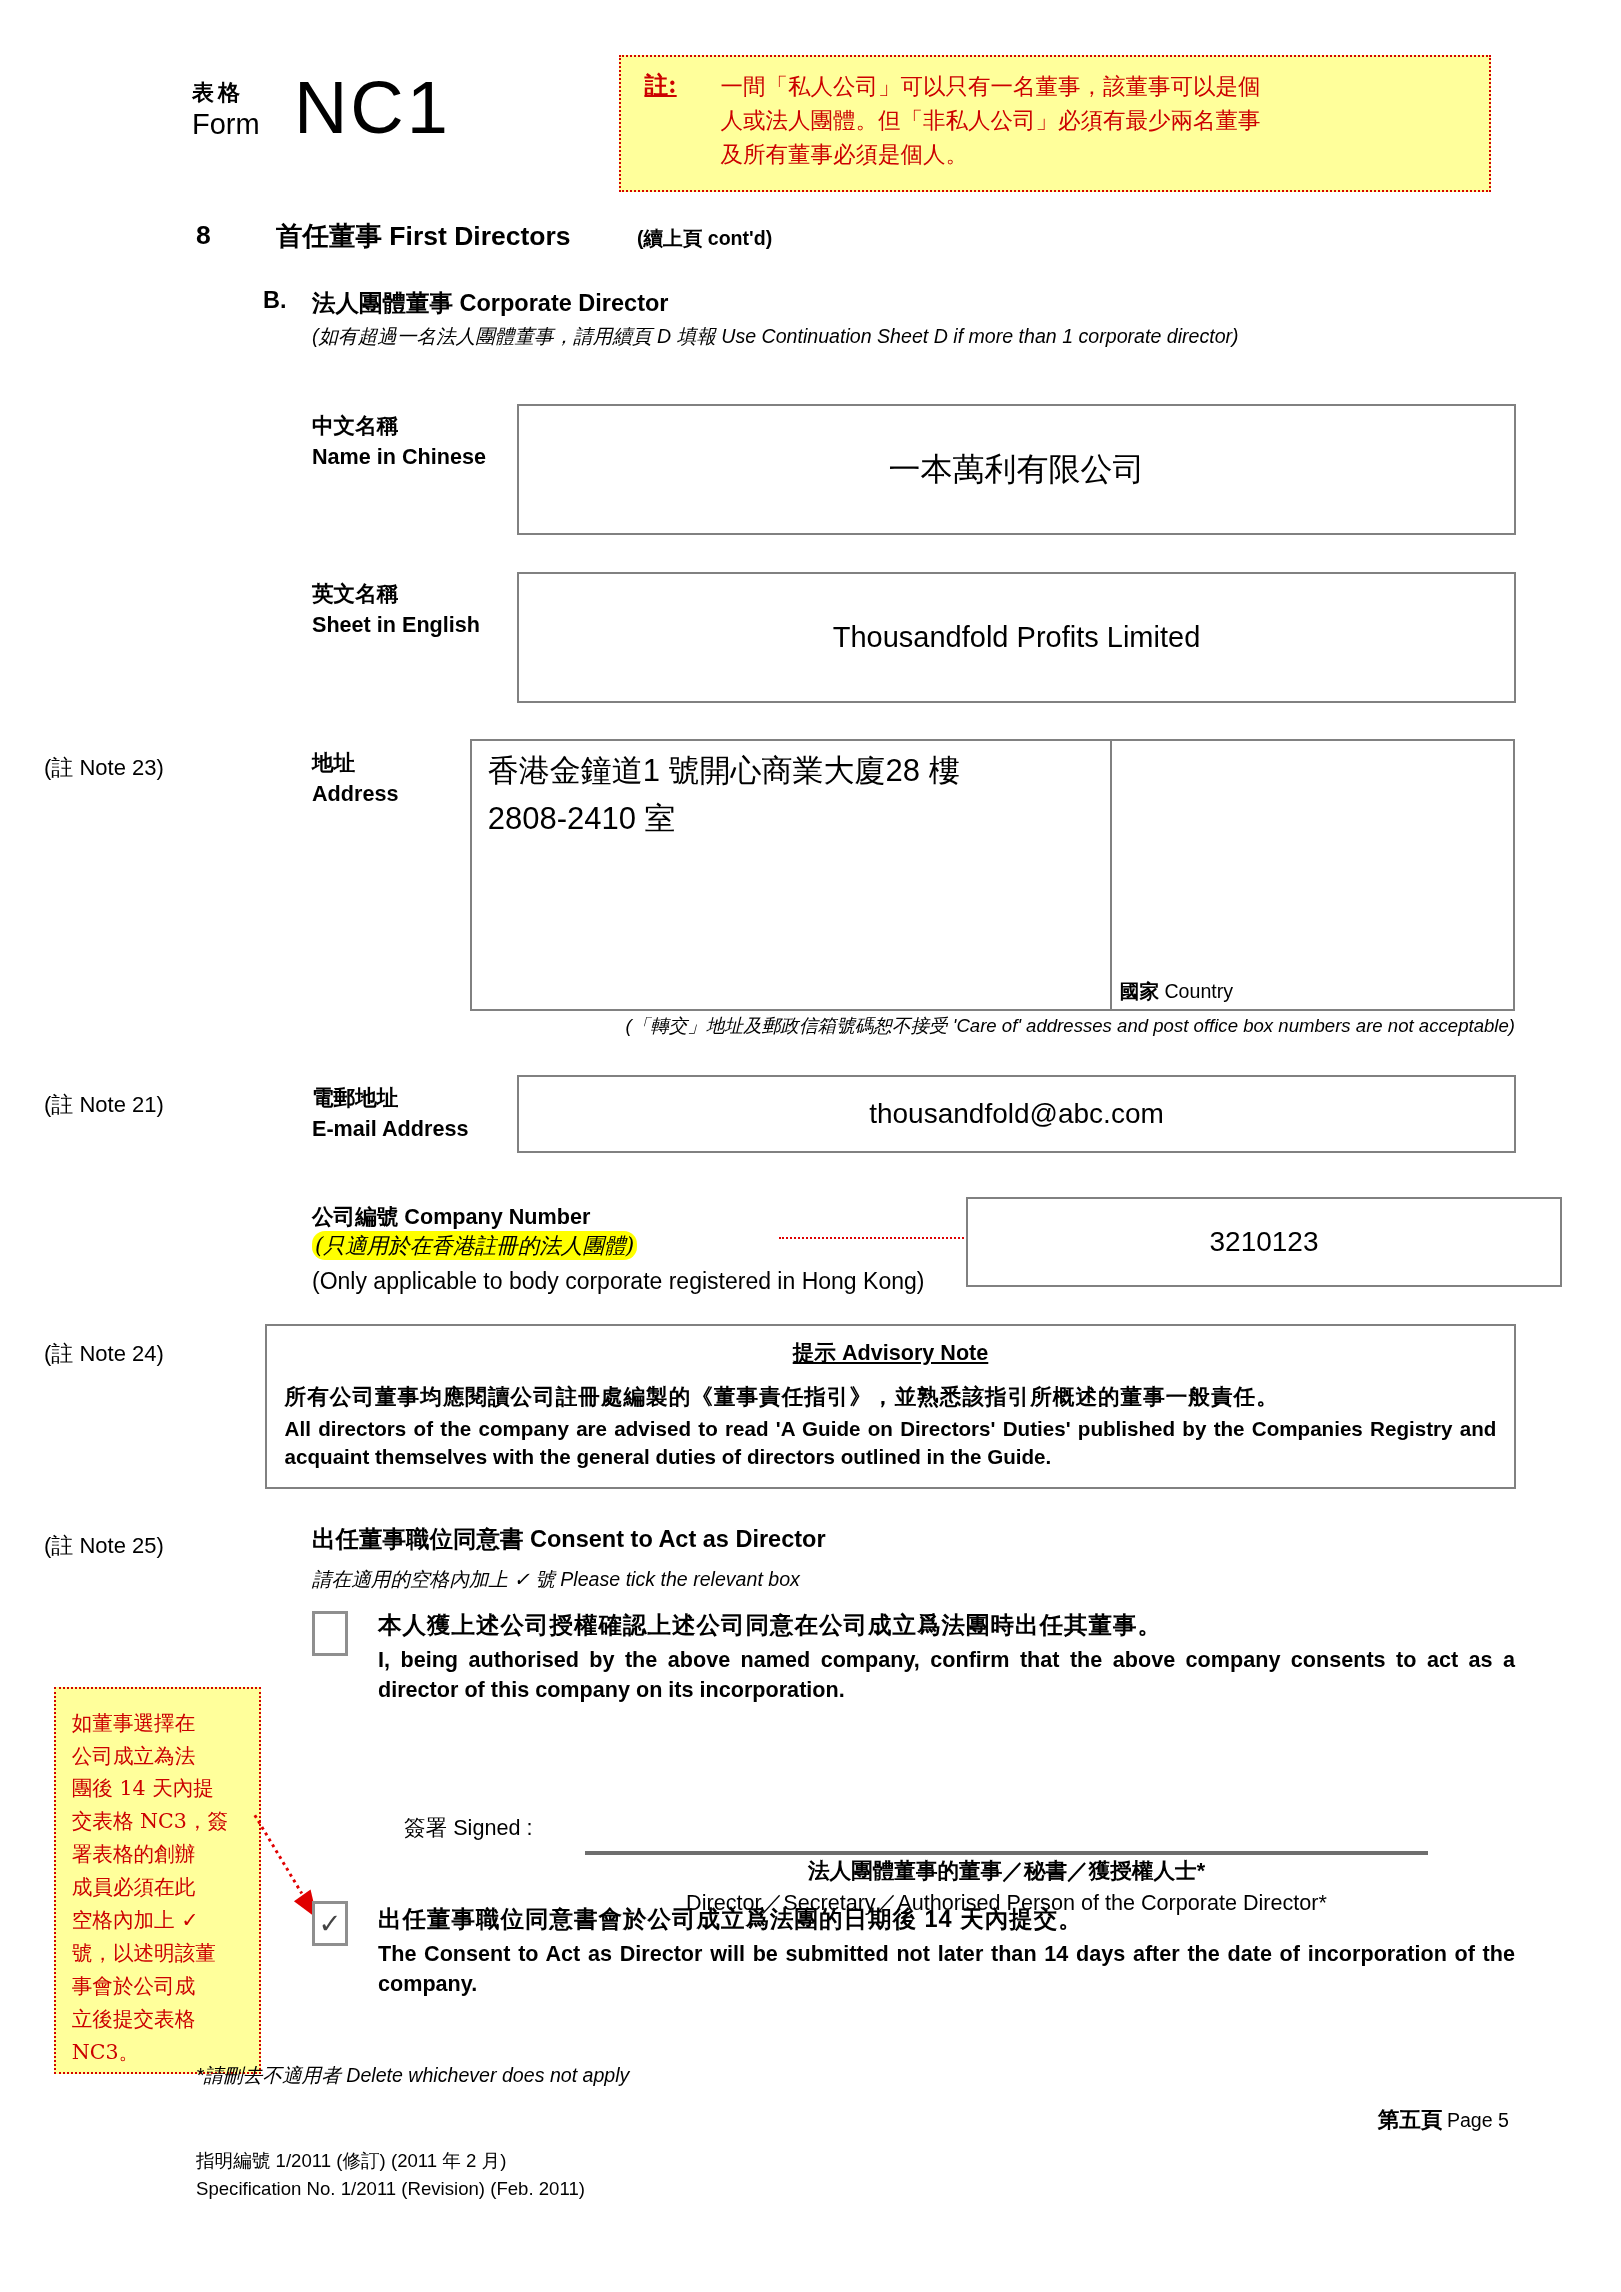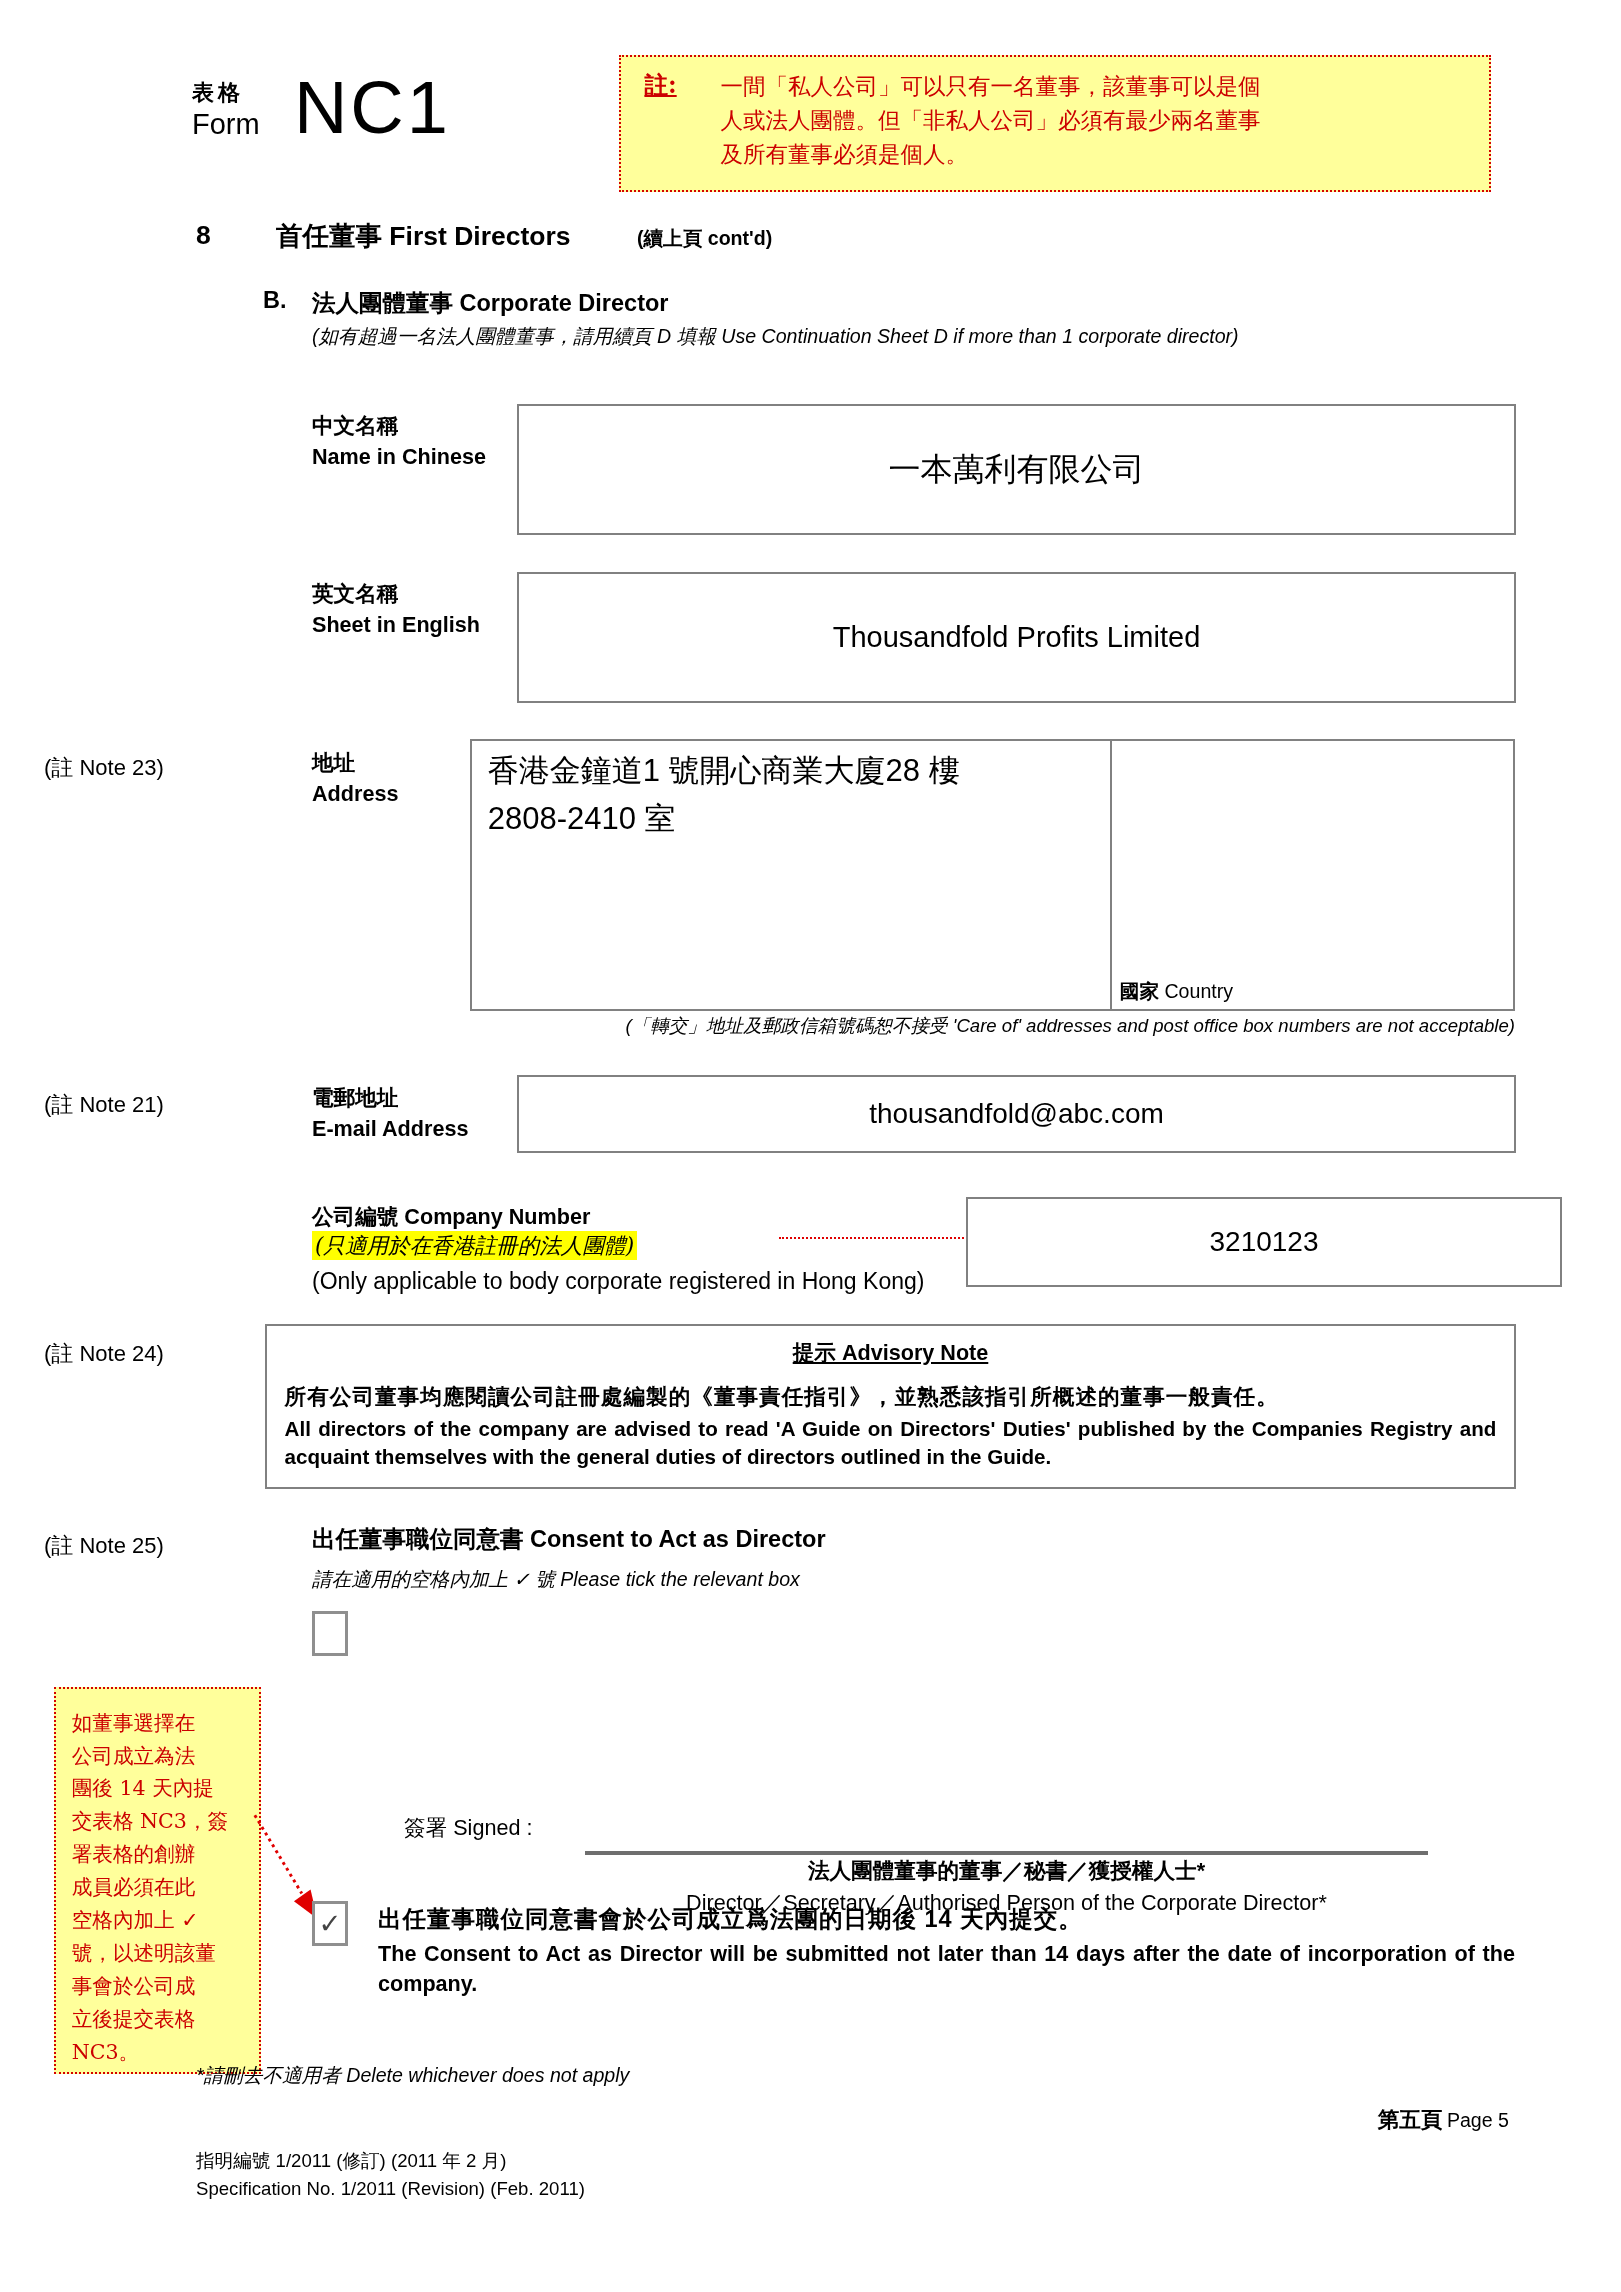--- a/index.html
+++ b/index.html
@@ -5,21 +5,21 @@
   * { margin:0; padding:0; box-sizing:border-box; }
   html,body { background:#e8e8e8; }
   body { font-family:"Liberation Sans", sans-serif; color:#000; }
   .page {
     position:relative; width:1621px; height:2293px; margin:0 auto;
     background:#ffffff; overflow:hidden;
   }
   .abs { position:absolute; }
   .preline { white-space:pre-line; }
   .b { font-weight:bold; }
-  .serif { font-family:"DejaVu Serif", serif; }
+  .serif { font-family:"DejaVu Serif", serif;border-radius:13px; }
 
   
   .form-label-zh { font-size:22px; font-weight:bold; letter-spacing:3.9px; }
   .form-label-en { font-size:29px; }
   .form-code { font-size:74px; letter-spacing:2.9px; }
 
   .note-box {
     background:#FFFF9B; border:2.9px dotted #D40000;
     color:#CC0000; font-family:"DejaVu Serif", serif;
   }
@@ -162,20 +162,24 @@
     <div class="advisory-title">提示 Advisory Note</div>
     <div class="advisory-zh">所有公司董事均應閱讀公司註冊處編製的《董事責任指引》，並熟悉該指引所概述的董事一般責任。</div>
     <div class="advisory-en">All directors of the company are advised to read 'A Guide on Directors' Duties' published by the Companies Registry and acquaint themselves with the general duties of directors outlined in the Guide.</div>
   </div>
 
   <div class="abs note-ref" style="left:44px; top:1531px;">(註 Note 25)</div>
   <div class="abs consent-title" style="left:312px; top:1523px;">出任董事職位同意書 Consent to Act as Director</div>
   <div class="abs consent-instr" style="left:312px; top:1566px;">請在適用的空格內加上 ✓ 號   Please tick the relevant box</div>
 
   <div class="abs checkbox" style="left:312px; top:1611px;"></div>
+  <div class="abs" style="left:378px; top:1609px; width:1137px;">
+    <div class="opt-zh">本人獲上述公司授權確認上述公司同意在公司成立爲法團時出任其董事。</div>
+    <div class="opt-en">I, being authorised by the above named company, confirm that the above company consents to act as a director of this company on its incorporation.</div>
+  </div>
 
   <div class="abs note-box side-note">
     <div class="txt preline">如董事選擇在
 公司成立為法
 團後 14 天內提
 交表格 NC3，簽
 署表格的創辦
 成員必須在此
 空格內加上 ✓
 號，以述明該董

